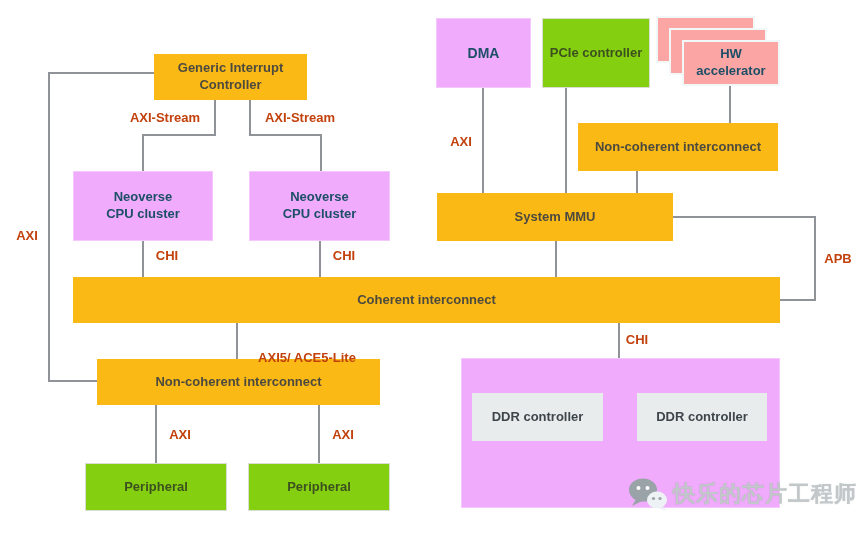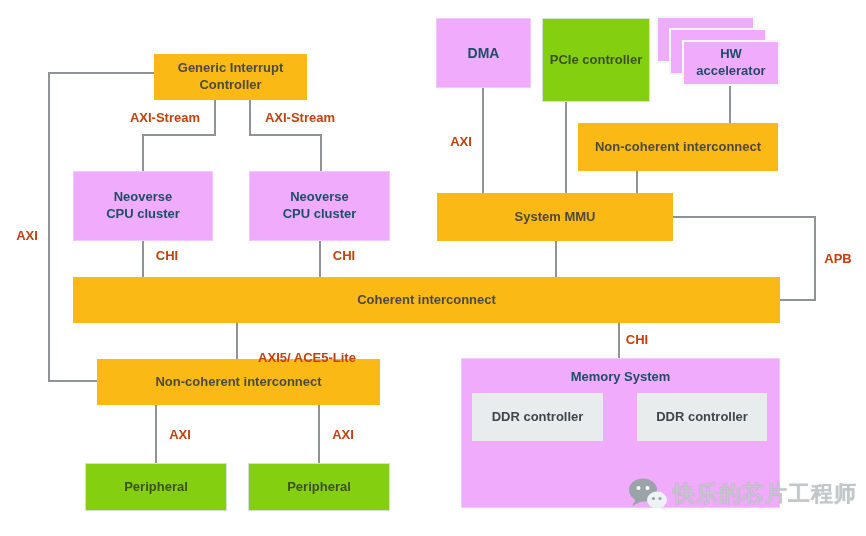--- a/index.html
+++ b/index.html
@@ -11,21 +11,21 @@
   .box {
     position:absolute; display:flex; align-items:center; justify-content:center;
     text-align:center; font-weight:600; font-size:13px; line-height:1.3;
     box-sizing:border-box; white-space:pre-line;
   }
   .yellow { background:#FBB915; color:#4C4A3F; }
   .cyan   { background:#f0abfc; color:#1C4F66; border:1px solid rgba(255,255,255,0.35); }
   .green  { background:#84CF10; color:#3C511F; border:1px solid #D9DDD2; }
   .lightg { background:#E9ECEC; color:#3E464C; }
   .dark   { background:#333E48; color:#E6E9EA; font-size:14px; }
-  .stack  { background:#f0abfc; border:2px solid #F2F7F8; }
+  .stack  { background:#fca5a5; border:2px solid #F2F7F8; }
   .line   { position:absolute; background:#8F9296; }
   .buslbl {
     position:absolute; text-align:center; font-size:13px; font-weight:600;
     color:#c2410c; line-height:16px;
   }
   .memlbl {
     position:absolute; text-align:center; font-size:13px; font-weight:600;
     color:#1C4F66;
   }
   #watermark {
@@ -70,41 +70,40 @@
   <div class="box yellow" style="left:154px; top:54px;  width:153px; height:46px;">Generic Interrupt Controller</div>
 
   <div class="box cyan" style="left:73px;  top:171px; width:140px; height:70px;">Neoverse
 CPU cluster</div>
 
   <div class="box cyan" style="left:249px; top:171px; width:141px; height:70px;">Neoverse
 CPU cluster</div>
 
   <div class="box cyan" style="left:436px; top:18px;  width:95px;  height:70px; font-size:14px;">DMA</div>
 
-  <div class="box green" style="left:542px; top:18px; width:108px; height:84px;">PCIe controller</div>
+  <div class="box green" style="left:542px; top:18px; width:108px; height:70px;">PCIe controller</div>
 
   <div class="box stack" style="left:656px; top:16px; width:99px; height:47px;"></div>
   <div class="box stack" style="left:669px; top:28px; width:98px; height:47px;"></div>
   <div class="box stack" style="left:682px; top:40px; width:98px; height:46px; color:#1C4F66;">HW
 accelerator</div>
 
   <div class="box yellow" style="left:578px; top:123px; width:200px; height:48px;">Non-coherent interconnect</div>
 
   <div class="box yellow" style="left:73px; top:277px; width:707px; height:46px;">Coherent interconnect</div>
 
   <div class="box yellow" style="left:437px; top:193px; width:236px; height:48px;">System MMU</div>
 
   <div class="box yellow" style="left:97px; top:359px; width:283px; height:46px;">Non-coherent interconnect</div>
 
   <div class="box green" style="left:85px;  top:463px; width:142px; height:48px;">Peripheral</div>
 
   <div class="box green" style="left:248px; top:463px; width:142px; height:48px;">Peripheral</div>
 
   <div class="box cyan" style="left:461px; top:358px; width:319px; height:150px;"></div>
-  <div class="memlbl" style="left:461px; top:369px; width:319px;">Memory System</div>
 
   <div class="box lightg" style="left:472px; top:393px; width:131px; height:48px;">DDR controller</div>
   <div class="box lightg" style="left:637px; top:393px; width:130px; height:48px;">DDR controller</div>
 
   <div class="buslbl" style="left:115px; top:110px; width:100px;">AXI-Stream</div>
   <div class="buslbl" style="left:250px; top:110px; width:100px;">AXI-Stream</div>
   <div class="buslbl" style="left:2px;   top:228px; width:50px;">AXI</div>
   <div class="buslbl" style="left:142px; top:248px; width:50px;">CHI</div>
   <div class="buslbl" style="left:319px; top:248px; width:50px;">CHI</div>
   <div class="buslbl" style="left:436px; top:134px; width:50px;">AXI</div>

